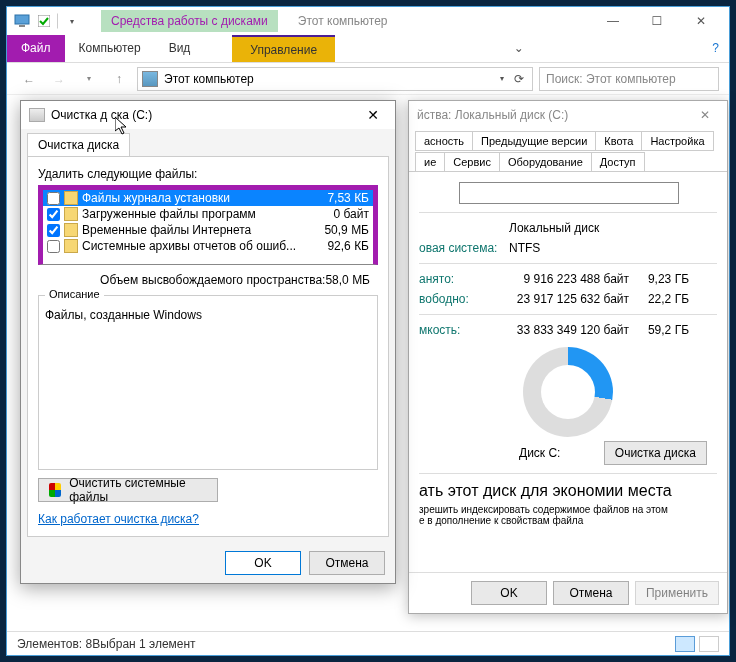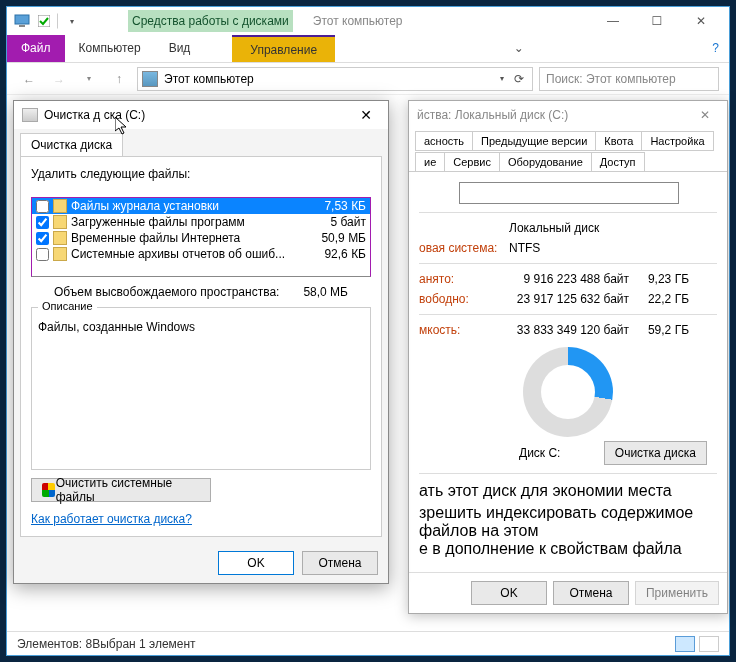--- a/index.html
+++ b/index.html
@@ -4,21 +4,21 @@
 <style>
 * { box-sizing: border-box; margin: 0; padding: 0; font-family: "Segoe UI", Tahoma, sans-serif; font-size: 12px; }
 body { background: #0a2540; width: 736px; height: 662px; position: relative; overflow: hidden; }
 
 
 .explorer { position: absolute; left: 6px; top: 6px; width: 724px; height: 650px; background: #fff; border: 1px solid #4a9ed8; display: flex; flex-direction: column; }
 .titlebar { height: 28px; background: #fff; display: flex; align-items: center; padding: 0 6px; }
 .titlebar .qat { display: flex; gap: 4px; align-items: center; }
 .titlebar .qat span { width: 18px; height: 18px; display: inline-flex; align-items: center; justify-content: center; border: 1px solid transparent; }
 .titlebar .spacer { flex: 1; }
-.titlebar .ctx-tab { background: #b8e0c0; padding: 4px 4px; color: #14532d; margin-left: 47px; }
+.titlebar .ctx-tab { background: #b8e0c0; padding: 4px 10px; color: #a21caf; margin-left: 20px; }
 .titlebar .wintitle { color: #888; margin-left: 20px; }
 .titlebar .winbtns { display: flex; }
 .titlebar .winbtns span { width: 44px; height: 26px; display: inline-flex; align-items: center; justify-content: center; color: #555; }
 
 .ribbon { height: 28px; display: flex; align-items: stretch; background: #fff; border-bottom: 1px solid #ddd; }
 .ribbon .tab { padding: 6px 14px; color: #333; }
 .ribbon .tab.file { background: #a21caf; color: #fff; }
 .ribbon .ctx-tab2 { background: #eab308; padding: 6px 18px; color: #333; border-top: 2px solid #4c1d95; margin-left: 28px; }
 .ribbon .chevron { margin-left: auto; padding: 6px 10px; color: #555; }
 
@@ -36,48 +36,48 @@
 
 
 .props { position: absolute; left: 408px; top: 100px; width: 320px; height: 514px; background: #fff; border: 1px solid #aaa; box-shadow: 0 2px 12px rgba(0,0,0,.25); display: flex; flex-direction: column; }
 .props .ptitle { height: 28px; display: flex; align-items: center; padding: 0 8px; color: #888; }
 .props .ptitle .close { margin-left: auto; width: 28px; text-align: center; }
 .props .ptabs { display: flex; flex-wrap: wrap; padding: 2px 6px 0; }
 .props .ptabs .pt { padding: 3px 8px; border: 1px solid #ccc; background: #fff; margin-right: -1px; margin-bottom: -1px; font-size: 11px; }
 .props .pbody { flex: 1; border-top: 1px solid #ccc; padding: 10px; overflow: hidden; }
 .props input.namefield { width: 220px; height: 22px; border: 1px solid #888; padding: 0 6px; margin-left: 40px; }
 .props .row { display: flex; margin: 6px 0; font-size: 11px; }
-.props .row .k { width: 90px; color: #c2410c; }
+.props .row .k { width: 90px; color: #0f766e; }
 .props .row .v1 { width: 120px; text-align: right; }
 .props .row .v2 { width: 60px; text-align: right; }
 .props .donut { width: 90px; height: 90px; border-radius: 50%; margin: 10px auto 4px; background: conic-gradient(#2196f3 0 100deg, #ddd 100deg 360deg); display: flex; align-items: center; justify-content: center; }
 .props .donut::after { content:''; width: 54px; height: 54px; background:#fff; border-radius:50%; }
 .props .pbtns { display: flex; justify-content: flex-end; gap: 6px; padding: 8px; border-top: 1px solid #ddd; }
 .btn { min-width: 76px; height: 24px; border: 1px solid #adadad; background: #e9e9e9; display: inline-flex; align-items: center; justify-content: center; padding: 0 10px; }
 
 
-.cleanup { position: absolute; left: 13px; top: 100px; width: 376px; height: 484px; background: #f4f4f4; border: 1px solid #888; box-shadow: 0 4px 18px rgba(0,0,0,.35); display: flex; flex-direction: column; }
+.cleanup { position: absolute; left: 20px; top: 100px; width: 376px; height: 484px; background: #f4f4f4; border: 1px solid #888; box-shadow: 0 4px 18px rgba(0,0,0,.35); display: flex; flex-direction: column; }
 .cleanup .ctitle { height: 28px; display: flex; align-items: center; padding: 0 8px; background: #fff; }
 .cleanup .ctitle .close { margin-left: auto; width: 28px; text-align: center; font-size: 14px; }
 .cleanup .ctabs { display: flex; padding: 4px 6px 0; background: #f4f4f4; }
 .cleanup .ctabs .ct { padding: 4px 10px; border: 1px solid #ccc; background: #fff; border-bottom: none; }
 .cleanup .cbody { flex: 1; background: #fff; margin: 0 6px 6px; border: 1px solid #ccc; padding: 10px; display: flex; flex-direction: column; }
 .cleanup .intro { display: flex; gap: 8px; margin-bottom: 10px; }
 .cleanup .intro .diskicon { width: 38px; height: 26px; background: linear-gradient(#eee,#ccc); border: 1px solid #aaa; border-radius: 2px; }
-.cleanup .filelist { border: 1px solid #a21caf; height: 80px; overflow-y: scroll; background: #fff; border-bottom: 1px solid #888; margin-top: 12px; }
+.cleanup .filelist { border: 5px solid #a21caf; height: 80px; overflow-y: scroll; background: #fff; border-bottom: 1px solid #888; }
 .cleanup .fitem { display: flex; align-items: center; padding: 1px 4px; gap: 4px; }
 .cleanup .fitem.sel { background: #0a84ff; color: #fff; }
 .cleanup .fitem input { margin: 0; }
 .cleanup .fitem .fic { width: 14px; height: 14px; background: #f7d774; border: 1px solid #caa84a; }
 .cleanup .fitem .fname { flex: 1; }
 .cleanup .fitem .fsize { width: 60px; text-align: right; }
-.cleanup .freed { display: flex; justify-content: center; margin: 8px 0; gap: 24px; }
+.cleanup .freed { display: flex; justify-content: flex-end; margin: 8px 8px; }
 .cleanup .desc { border: 1px solid #ccc; padding: 6px; flex: 1; position: relative; }
 .cleanup .desc legend { position: absolute; top: -8px; left: 6px; background: #fff; padding: 0 4px; font-size: 11px; }
-.cleanup .sysbtn { margin-top: 8px; width: 180px; display: flex; align-items: center; gap: 1px; }
+.cleanup .sysbtn { margin-top: 8px; width: 180px; display: flex; align-items: center; gap: 8px; }
 .cleanup .link { color: #0066cc; text-decoration: underline; margin-top: 10px; display: inline-block; }
 .cleanup .cbtns { display: flex; justify-content: flex-end; gap: 8px; padding: 8px 10px; background: #f4f4f4; }
 .shield { width: 14px; height: 14px; display:inline-block; background: conic-gradient(#ffcc00 0 90deg,#0066cc 90deg 180deg,#00aa00 180deg 270deg,#cc0000 270deg 360deg); border-radius: 2px; }
 hr.sep { border: none; border-top: 1px solid #ddd; margin: 8px 0; }
 .cursor { position: absolute; left: 115px; top: 117px; pointer-events: none; z-index: 99; }
 </style>
 </head>
 <body>
 
 <div class="explorer">
@@ -186,21 +186,21 @@
         <span class="v1">33 833 349 120 байт</span>
         <span class="v2">59,2 ГБ</span>
       </div>
     <div class="donut"></div>
     <div style="display:flex;align-items:center;justify-content:space-between;padding:0 10px">
       <span style="margin-left:90px">Диск C:</span>
       <span class="btn">Очистка диска</span>
     </div>
     <hr class="sep">
     <div style="font-size:16px;margin:4px 0">ать этот диск для экономии места</div>
-    <div style="font-size:16px;white-space:pre-line">зрешить индексировать содержимое файлов на этом
+    <div style="font-size:10px;white-space:pre-line">зрешить индексировать содержимое файлов на этом
 е в дополнение к свойствам файла</div>
   </div>
   <div class="pbtns">
     <span class="btn">OK</span>
     <span class="btn">Отмена</span>
     <span class="btn" style="opacity:.5">Применить</span>
   </div>
 </div>
 
 <div class="cleanup">
@@ -218,21 +218,21 @@
         <div class="fitem sel">
           <input type="checkbox" style="">
     <span class="fic"></span>
     <span class="fname">Файлы журнала установки</span>
     <span class="fsize">7,53 КБ</span>
         </div>
         <div class="fitem">
           <input type="checkbox" checked="" style="">
     <span class="fic"></span>
     <span class="fname">Загруженные файлы программ</span>
-    <span class="fsize">5 байт</span>
+    <span class="fsize">0 байт</span>
         </div>
         <div class="fitem">
           <input type="checkbox" checked="" style="">
     <span class="fic"></span>
     <span class="fname">Временные файлы Интернета</span>
     <span class="fsize">50,9 МБ</span>
         </div>
         <div class="fitem">
           <input type="checkbox" style="">
     <span class="fic"></span>

